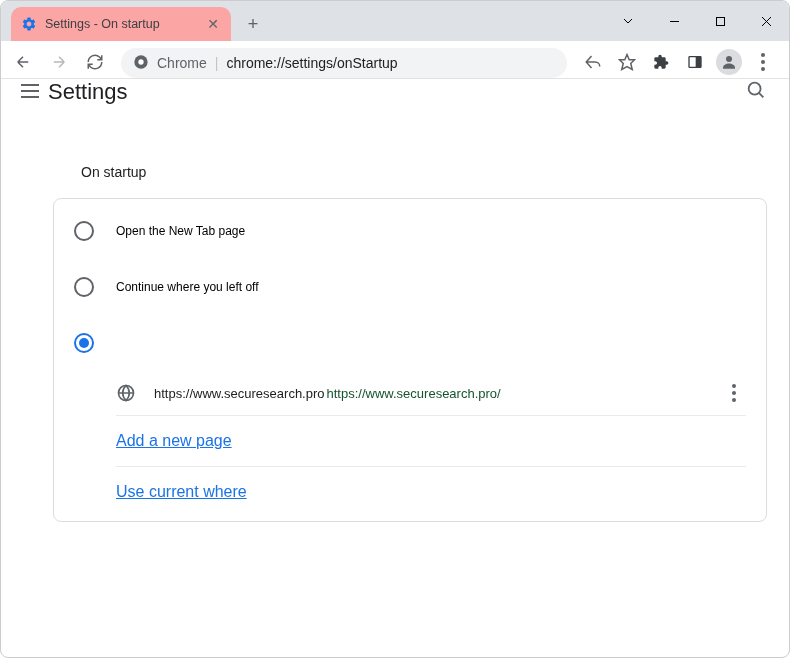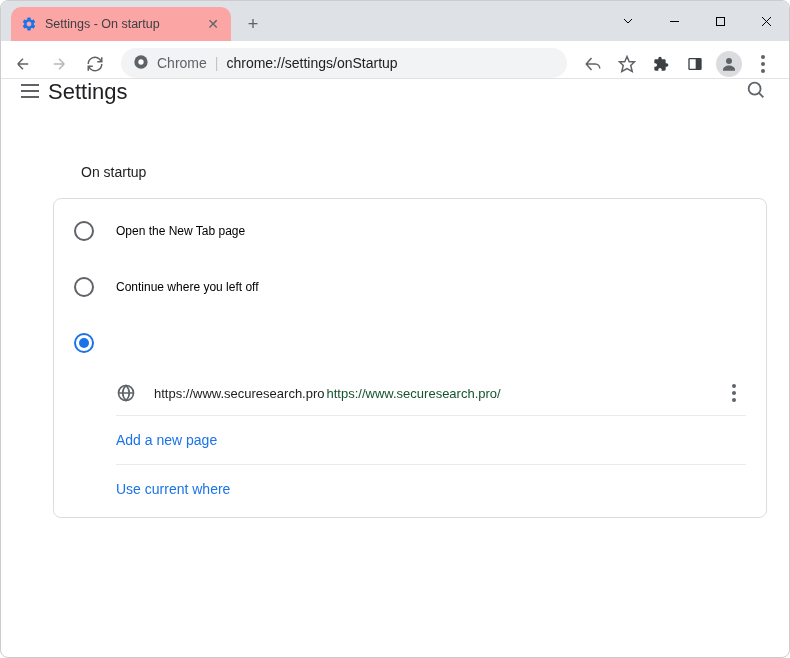--- a/index.html
+++ b/index.html
@@ -8,21 +8,21 @@
     
     .titlebar { height: 40px; background: #dee1e6; display: flex; align-items: flex-end; padding-left: 10px; }
     .tab { background: #fca5a5; height: 34px; min-width: 220px; border-radius: 10px 10px 0 0; display: flex; align-items: center; padding: 0 10px; gap: 8px; font-size: 12.5px; color: #3c4043; }
     .tab-icon { width: 16px; height: 16px; display: flex; align-items: center; justify-content: center; }
     .tab-close { margin-left: auto; width: 16px; height: 16px; display: flex; align-items: center; justify-content: center; color: #5f6368; cursor: pointer; font-size: 14px; }
     .new-tab { width: 28px; height: 28px; display: flex; align-items: center; justify-content: center; color: #5f6368; cursor: pointer; margin-left: 8px; margin-bottom: 3px; font-size: 18px; }
     .window-controls { margin-left: auto; display: flex; height: 40px; }
     .win-btn { width: 46px; display: flex; align-items: center; justify-content: center; cursor: pointer; font-size: 13px; color: #000; }
     
     
-    .toolbar { height: 38px; background: #fff; display: flex; align-items: flex-start; padding: 7px 6px; gap: 4px; border-bottom: 1px solid #e3e3e3; }
+    .toolbar { height: 38px; background: #fff; display: flex; align-items: flex-end; padding: 0 6px; gap: 4px; border-bottom: 1px solid #e3e3e3; }
     .nav-btn { width: 32px; height: 32px; border-radius: 50%; display: flex; align-items: center; justify-content: center; color: #5f6368; cursor: pointer; }
     .nav-btn.disabled { color: #b8b8b8; cursor: default; }
     .omnibox { flex: 1; height: 30px; background: #f1f3f4; border-radius: 15px; display: flex; align-items: center; padding: 0 12px; gap: 8px; margin: 0 6px; font-size: 14px; color: #202124; }
     .omni-prefix { color: #5f6368; }
     .omni-sep { color: #c4c4c4; }
     .action-icons { display: flex; gap: 2px; margin-right: 4px; }
     .action-btn { width: 32px; height: 32px; border-radius: 50%; display: flex; align-items: center; justify-content: center; color: #5f6368; cursor: pointer; }
     .avatar { width: 26px; height: 26px; border-radius: 50%; background: #dadce0; display: flex; align-items: center; justify-content: center; }
     
     
@@ -44,21 +44,21 @@
     
     .page-list { margin-left: 62px; margin-right: 20px; }
     .page-item { display: flex; align-items: center; padding: 10px 0; border-bottom: 1px solid #e8eaed; gap: 18px; }
     .globe { width: 20px; height: 20px; color: #5f6368; flex-shrink: 0; }
     .page-info { flex: 1; display: flex; gap: 2px; }
     .page-name { font-size: 13px; color: #202124; }
     .page-url { font-size: 13px; color: #14532d; }
     .more-vert { width: 24px; height: 24px; cursor: pointer; color: #5f6368; display: flex; flex-direction: column; align-items: center; justify-content: center; gap: 3px; }
     .more-vert span { width: 4px; height: 4px; background: #5f6368; border-radius: 50%; }
     
-    .action-link { padding: 16px 0; font-size: 14px; color: #1a73e8; cursor: pointer; border-bottom: 1px solid #e8eaed; }
+    .action-link { padding: 16px 0; font-size: 16px; color: #1a73e8; cursor: pointer; border-bottom: 1px solid #e8eaed; text-decoration: underline; }
     .action-link:last-child { border-bottom: none; }
   </style>
 </head>
 <body>
 
 <div class="titlebar">
   <div class="tab">
     <span class="tab-icon">
       <svg viewBox="0 0 24 24" width="16" height="16" fill="#1a73e8">
           <path d="M19.14,12.94c0.04-0.3,0.06-0.61,0.06-0.94c0-0.32-0.02-0.64-0.07-0.94l2.03-1.58c0.18-0.14,0.23-0.41,0.12-0.61 l-1.92-3.32c-0.12-0.22-0.37-0.29-0.59-0.22l-2.39,0.96c-0.5-0.38-1.03-0.7-1.62-0.94L14.4,2.81c-0.04-0.24-0.24-0.41-0.48-0.41 h-3.84c-0.24,0-0.43,0.17-0.47,0.41L9.25,5.35C8.66,5.59,8.12,5.92,7.63,6.29L5.24,5.33c-0.22-0.08-0.47,0-0.59,0.22L2.74,8.87 C2.62,9.08,2.66,9.34,2.86,9.48l2.03,1.58C4.84,11.36,4.8,11.69,4.8,12s0.02,0.64,0.07,0.94l-2.03,1.58 c-0.18,0.14-0.23,0.41-0.12,0.61l1.92,3.32c0.12,0.22,0.37,0.29,0.59,0.22l2.39-0.96c0.5,0.38,1.03,0.7,1.62,0.94l0.36,2.54 c0.05,0.24,0.24,0.41,0.48,0.41h3.84c0.24,0,0.44-0.17,0.47-0.41l0.36-2.54c0.59-0.24,1.13-0.56,1.62-0.94l2.39,0.96 c0.22,0.08,0.47,0,0.59-0.22l1.92-3.32c0.12-0.22,0.07-0.47-0.12-0.61L19.14,12.94z M12,15.6c-1.98,0-3.6-1.62-3.6-3.6 s1.62-3.6,3.6-3.6s3.6,1.62,3.6,3.6S13.98,15.6,12,15.6z"></path>

